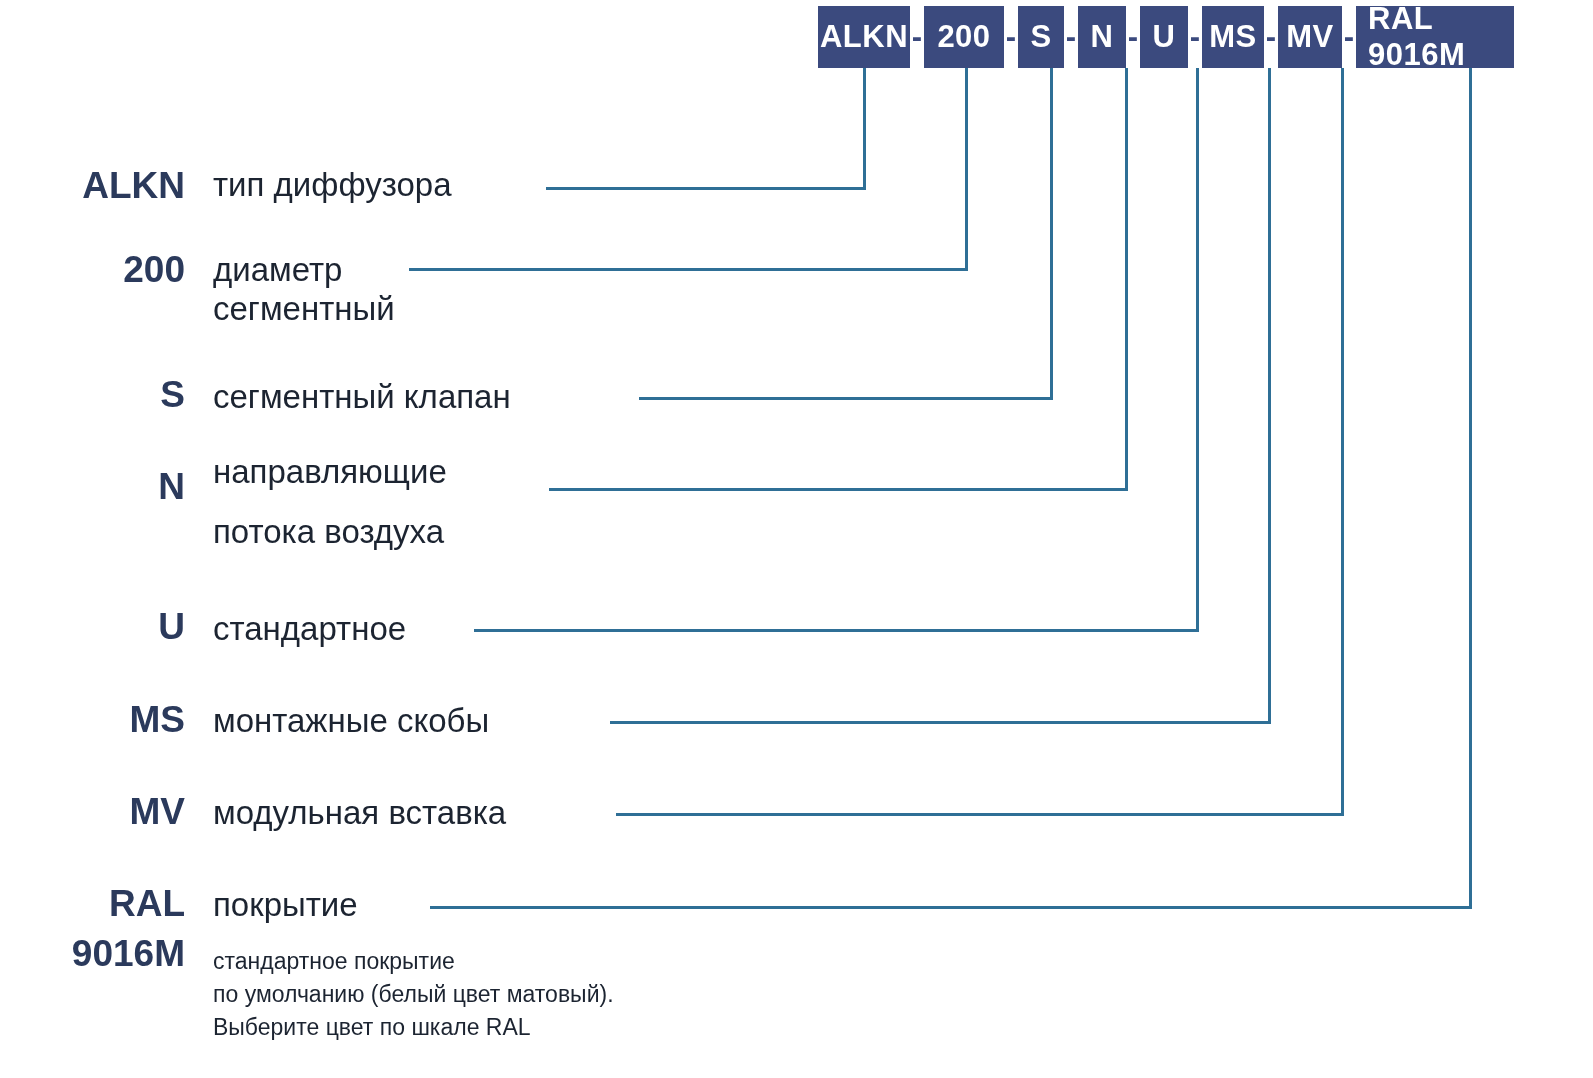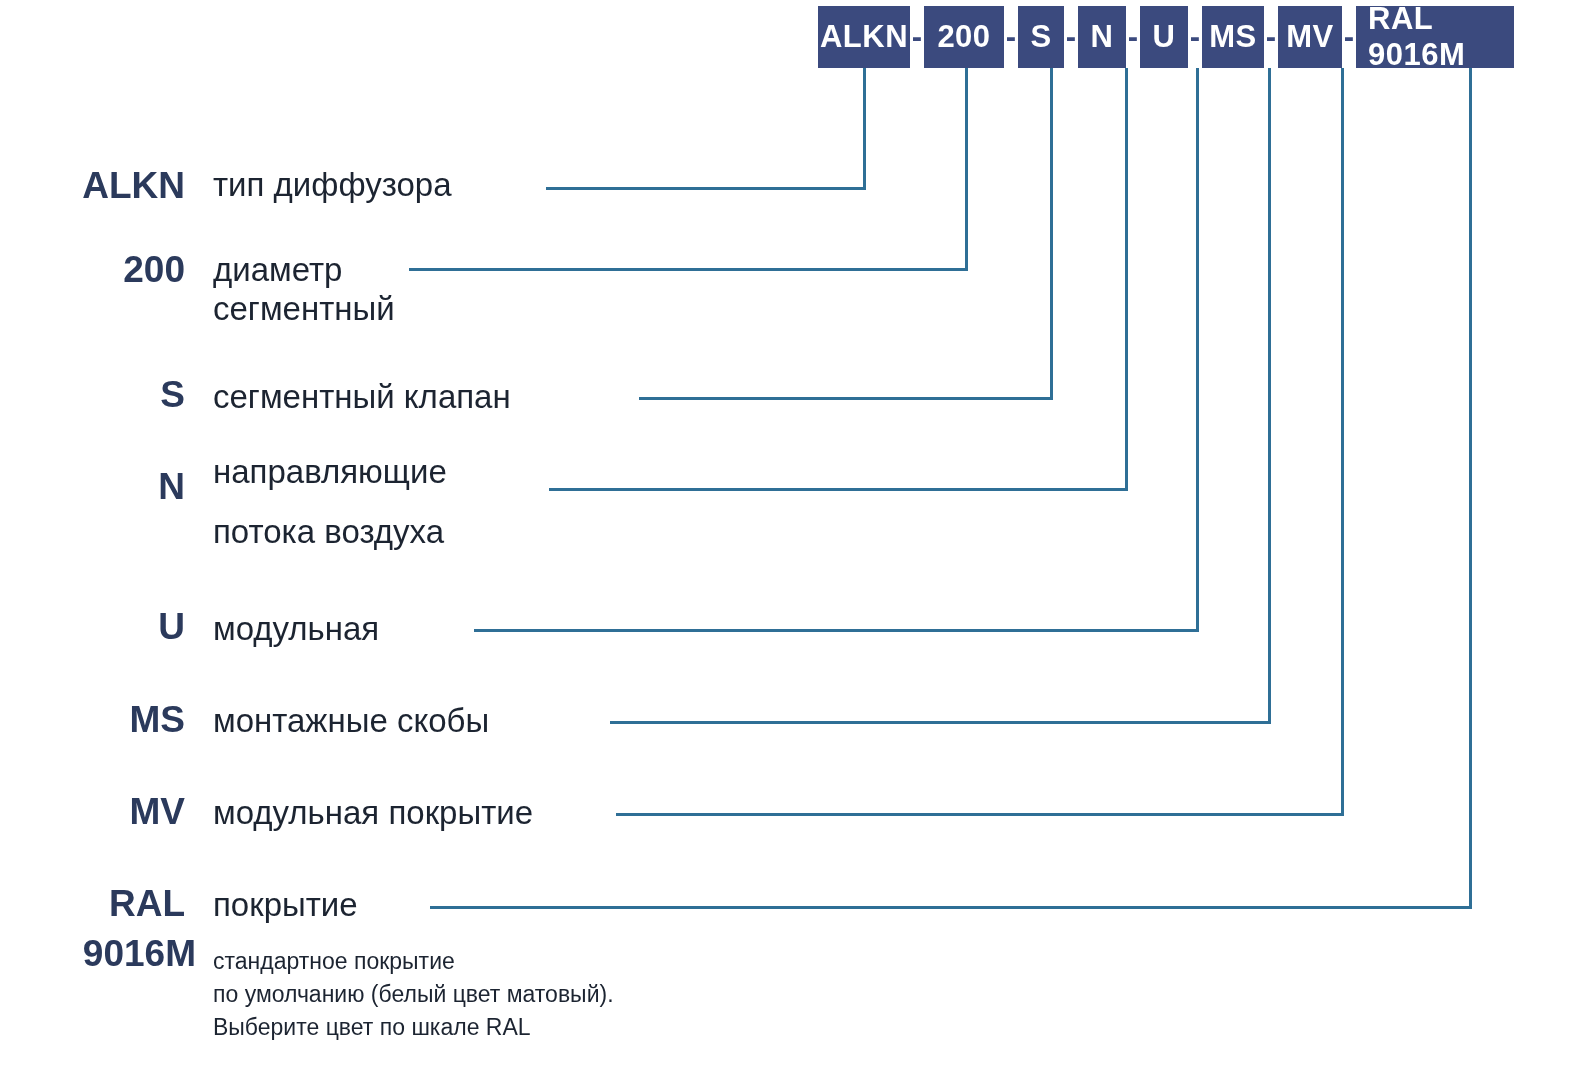--- a/index.html
+++ b/index.html
@@ -107,36 +107,36 @@
   <div class="hline" style="left:639px;top:397px;width:414px;"></div>
   <div class="vline" style="left:1050px;top:68px;height:332px;"></div>
 
   <div class="left-label" style="left:5px;top:467px;">N</div>
   <div class="desc" style="top:452px;">направляющие</div>
   <div class="desc" style="top:512px;">потока воздуха</div>
   <div class="hline" style="left:549px;top:488px;width:579px;"></div>
   <div class="vline" style="left:1125px;top:68px;height:423px;"></div>
 
   <div class="left-label" style="left:5px;top:607px;">U</div>
-  <div class="desc" style="top:609px;">модульная</div>
+  <div class="desc" style="top:609px;">стандартное</div>
   <div class="hline" style="left:474px;top:629px;width:725px;"></div>
   <div class="vline" style="left:1196px;top:68px;height:564px;"></div>
 
   <div class="left-label" style="left:5px;top:700px;">MS</div>
   <div class="desc" style="top:701px;">монтажные скобы</div>
   <div class="hline" style="left:610px;top:721px;width:661px;"></div>
   <div class="vline" style="left:1268px;top:68px;height:656px;"></div>
 
   <div class="left-label" style="left:5px;top:792px;">MV</div>
-  <div class="desc" style="top:793px;">модульная покрытие</div>
+  <div class="desc" style="top:793px;">модульная вставка</div>
   <div class="hline" style="left:616px;top:813px;width:728px;"></div>
   <div class="vline" style="left:1341px;top:68px;height:748px;"></div>
 
   <div class="left-label" style="left:5px;top:884px;">RAL</div>
-  <div class="left-label" style="left:16px;top:934px;">9016M</div>
+  <div class="left-label" style="left:5px;top:934px;">9016M</div>
   <div class="desc" style="top:885px;">покрытие</div>
   <div class="hline" style="left:430px;top:906px;width:1042px;"></div>
   <div class="vline" style="left:1469px;top:68px;height:840px;"></div>
 
   <div class="note" style="top:946px;">стандартное покрытие</div>
   <div class="note" style="top:979px;">по умолчанию (белый цвет матовый).</div>
   <div class="note" style="top:1012px;">Выберите цвет по шкале RAL</div>
 
 </div>
 

